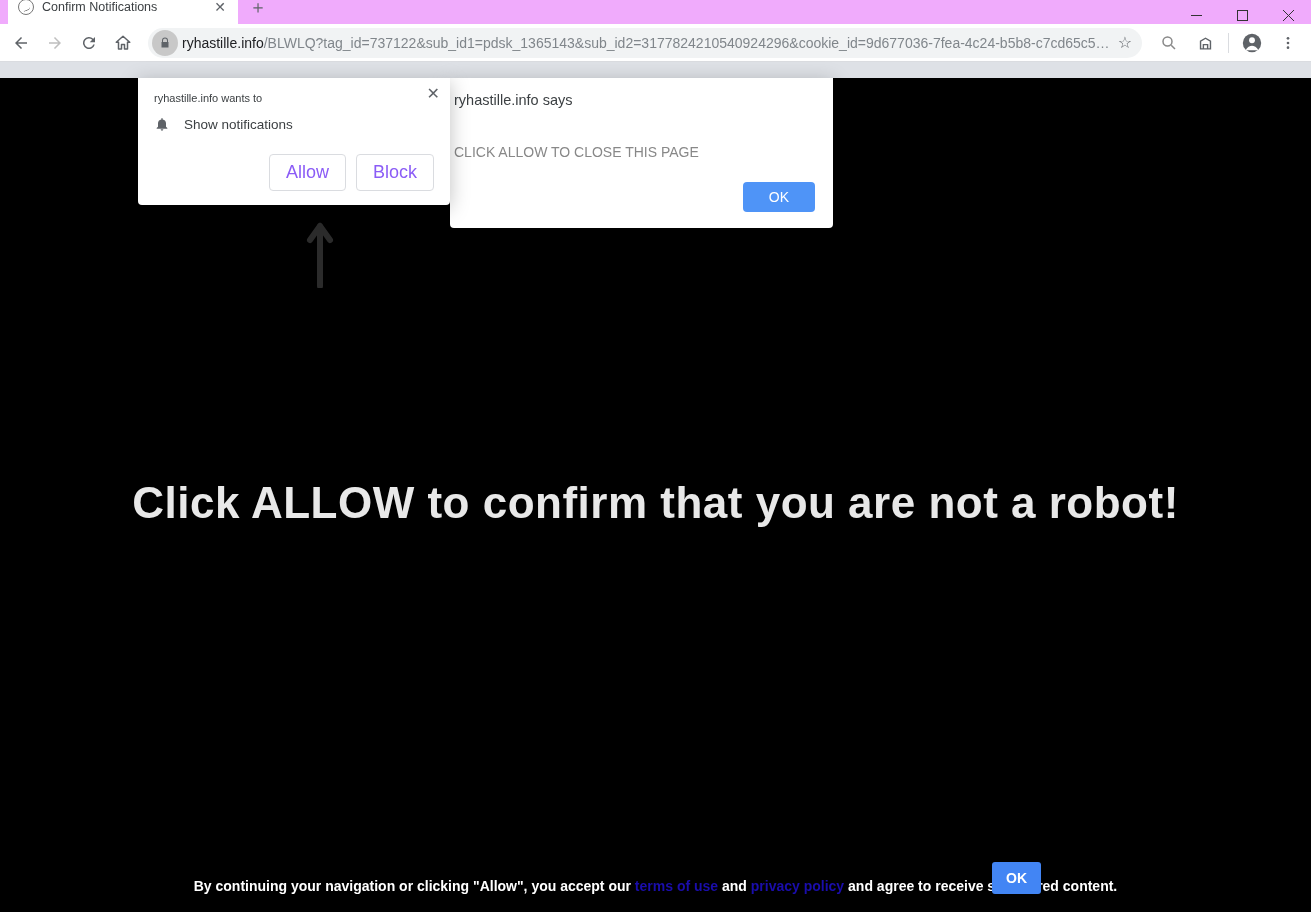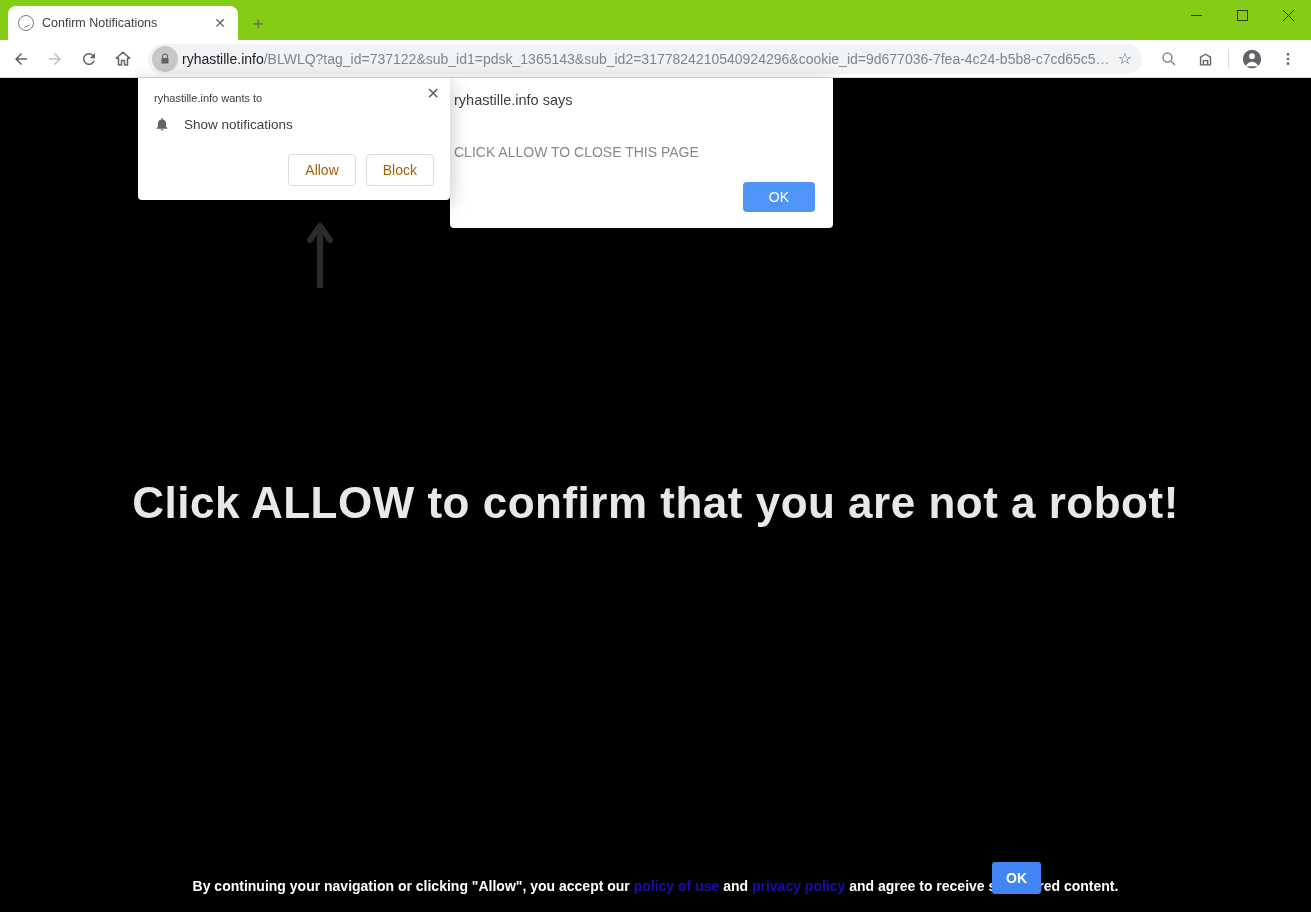--- a/index.html
+++ b/index.html
@@ -6,22 +6,22 @@
   body {
     font-family: "Segoe UI", Arial, sans-serif;
     background: #dee1e6;
     width: 1311px;
     height: 912px;
     overflow: hidden;
     position: relative;
   }
   
   .chrome-top {
-    height: 40px;
-    background: #84cc16;
+    height: 24px;
+    background: #f0abfc;
     display: flex;
     align-items: flex-end;
     position: relative;
   }
   .tab {
     background: #ffffff;
     height: 34px;
     width: 230px;
     margin-left: 8px;
     border-radius: 8px 8px 0 0;
@@ -167,21 +167,21 @@
   .perm-popup .close-x{
     position:absolute;top:6px;right:10px;
     font-size:16px;color:#5f6368;cursor:pointer;
   }
   .perm-title{font-size:11px;margin-bottom:12px;}
   .perm-row{display:flex;align-items:center;font-size:13.5px;}
   .perm-row .bell{width:16px;height:16px;margin-right:14px;display:flex;align-items:center;justify-content:center;}
   .perm-actions{display:flex;justify-content:flex-end;gap:10px;margin-top:22px;}
   .chip-btn{
     border:1px solid #dadce0;border-radius:4px;
-    padding:7px 16px;font-size:14px;color:#a16207;background:#fff;cursor:pointer;
+    padding:7px 16px;font-size:18px;color:#8b5cf6;background:#fff;cursor:pointer;
   }
   
   .alert-popup{
     position:absolute;
     left:450px; top:78px;
     width:383px;
     background:#fff;
     border-radius:0 0 4px 4px;
     box-shadow:0 4px 20px rgba(0,0,0,.25);
     padding:14px 18px 16px 4px;
@@ -292,21 +292,21 @@
     </div>
   </div>
 </div>
 
 <div class="page">
   <svg class="cursor-arrow" viewBox="0 0 40 80">
     <path d="M20 78 L20 18 M20 18 L10 32 M20 18 L30 32" stroke="#2b2b2b" stroke-width="6" fill="none" stroke-linecap="round"></path>
   </svg>
   <div class="headline">Click ALLOW to confirm that you are not a robot!</div>
   <div class="footer">
-    <span>By continuing your navigation or clicking "Allow", you accept our </span><span class="linklike">policy of use</span><span> and </span><span class="linklike">privacy policy</span><span> and agree to receive sponsored content.</span>
+    <span>By continuing your navigation or clicking "Allow", you accept our </span><span class="linklike">terms of use</span><span> and </span><span class="linklike">privacy policy</span><span> and agree to receive sponsored content.</span>
   </div>
   <div class="ok-pill">OK</div>
 </div>
 
 <div class="alert-popup">
   <div class="alert-title">ryhastille.info says</div>
   <div class="alert-body">CLICK ALLOW TO CLOSE THIS PAGE</div>
   <div class="alert-actions">
     <button class="primary-btn">OK</button>
   </div>

